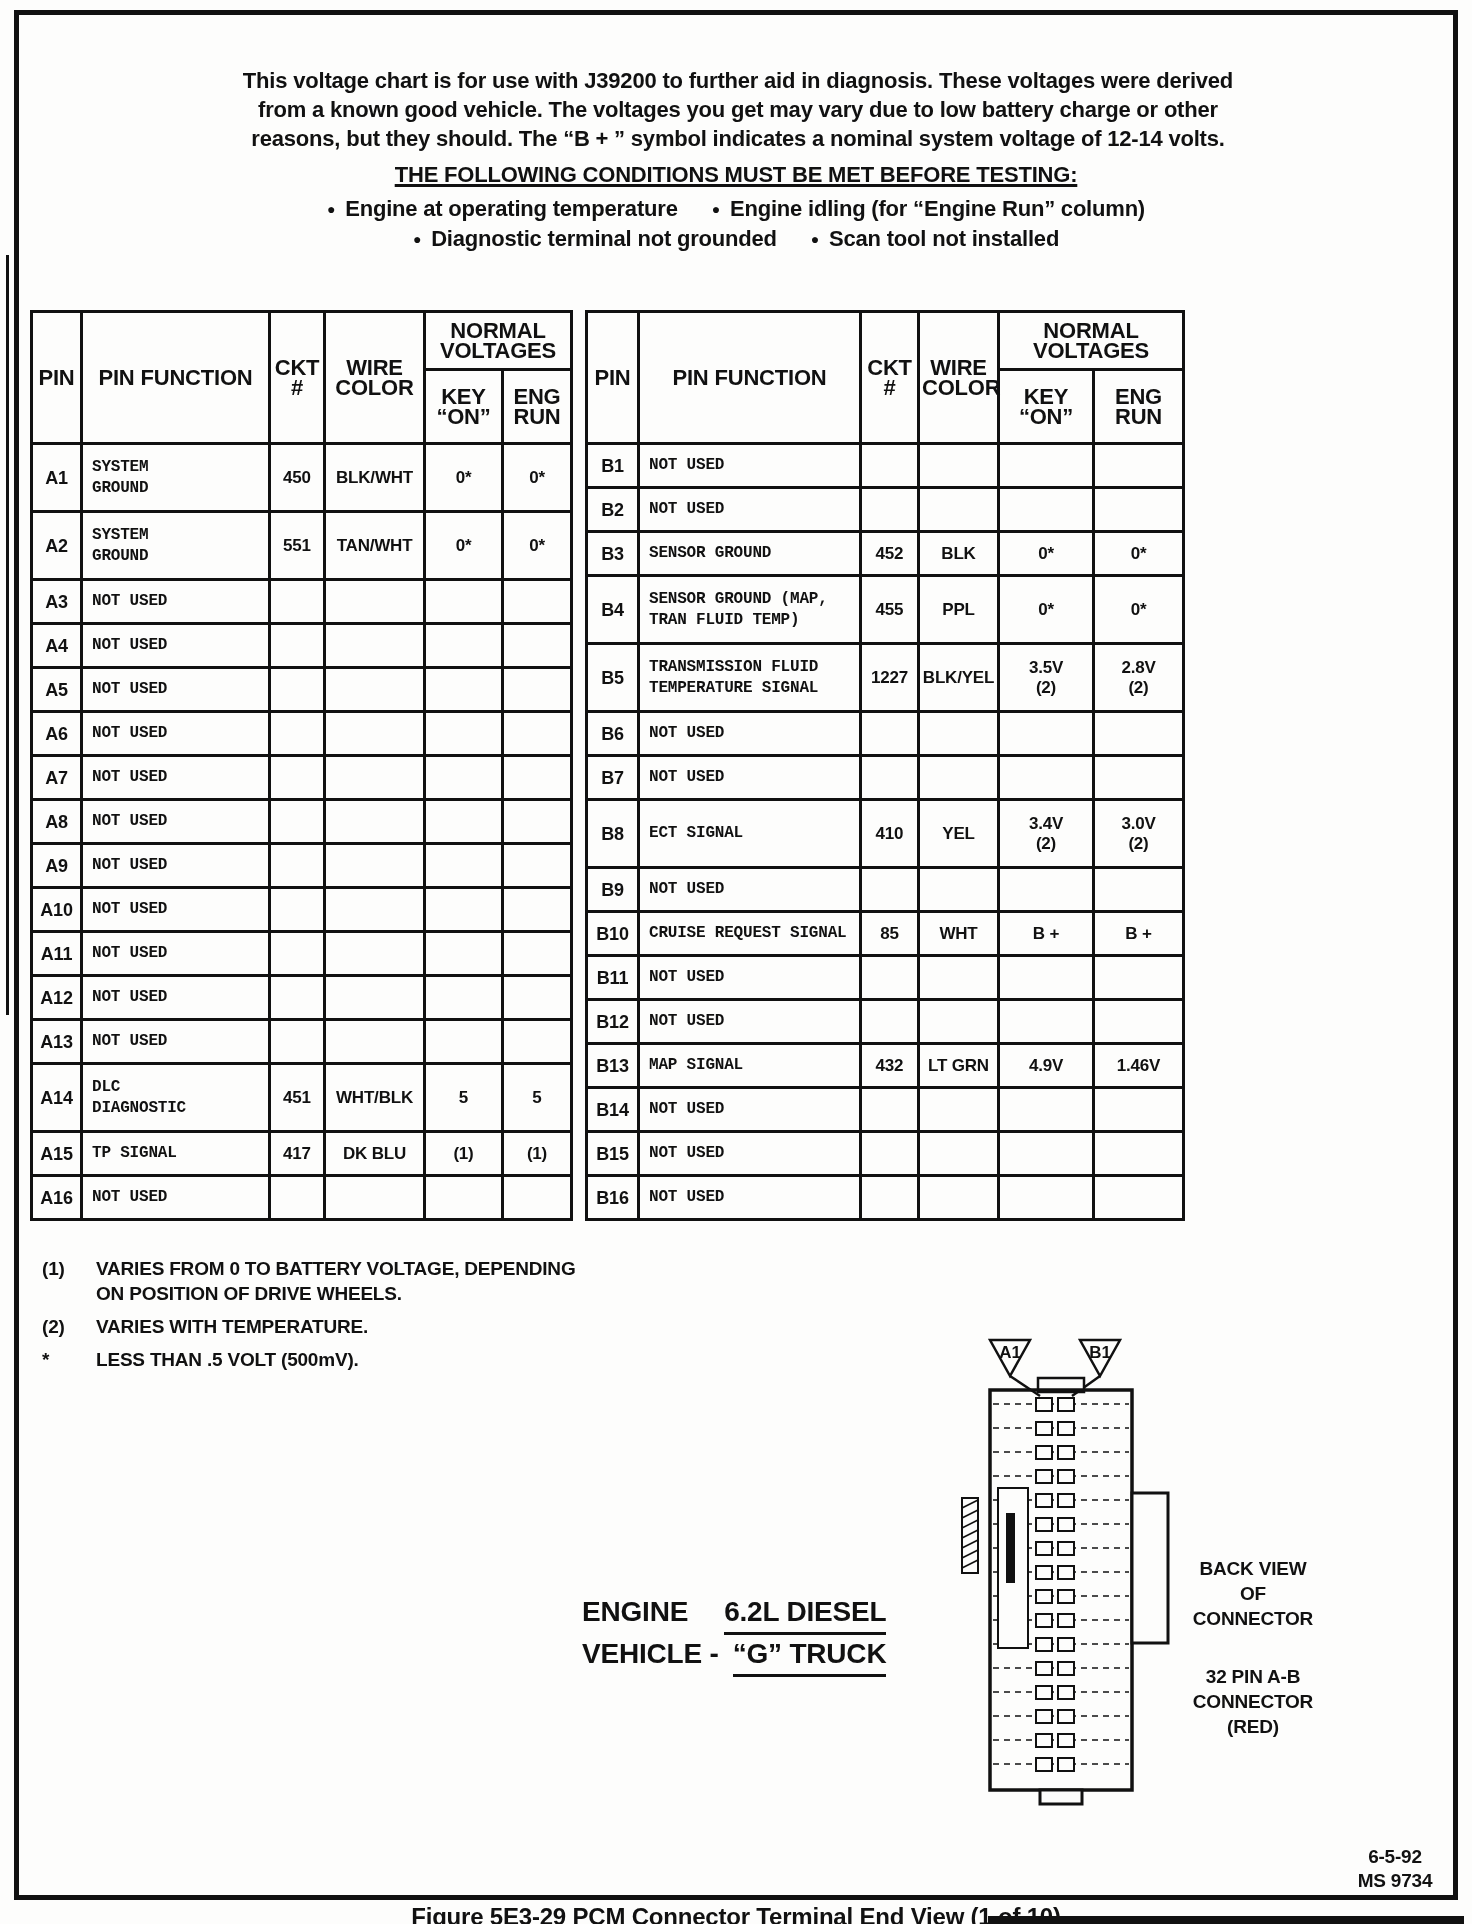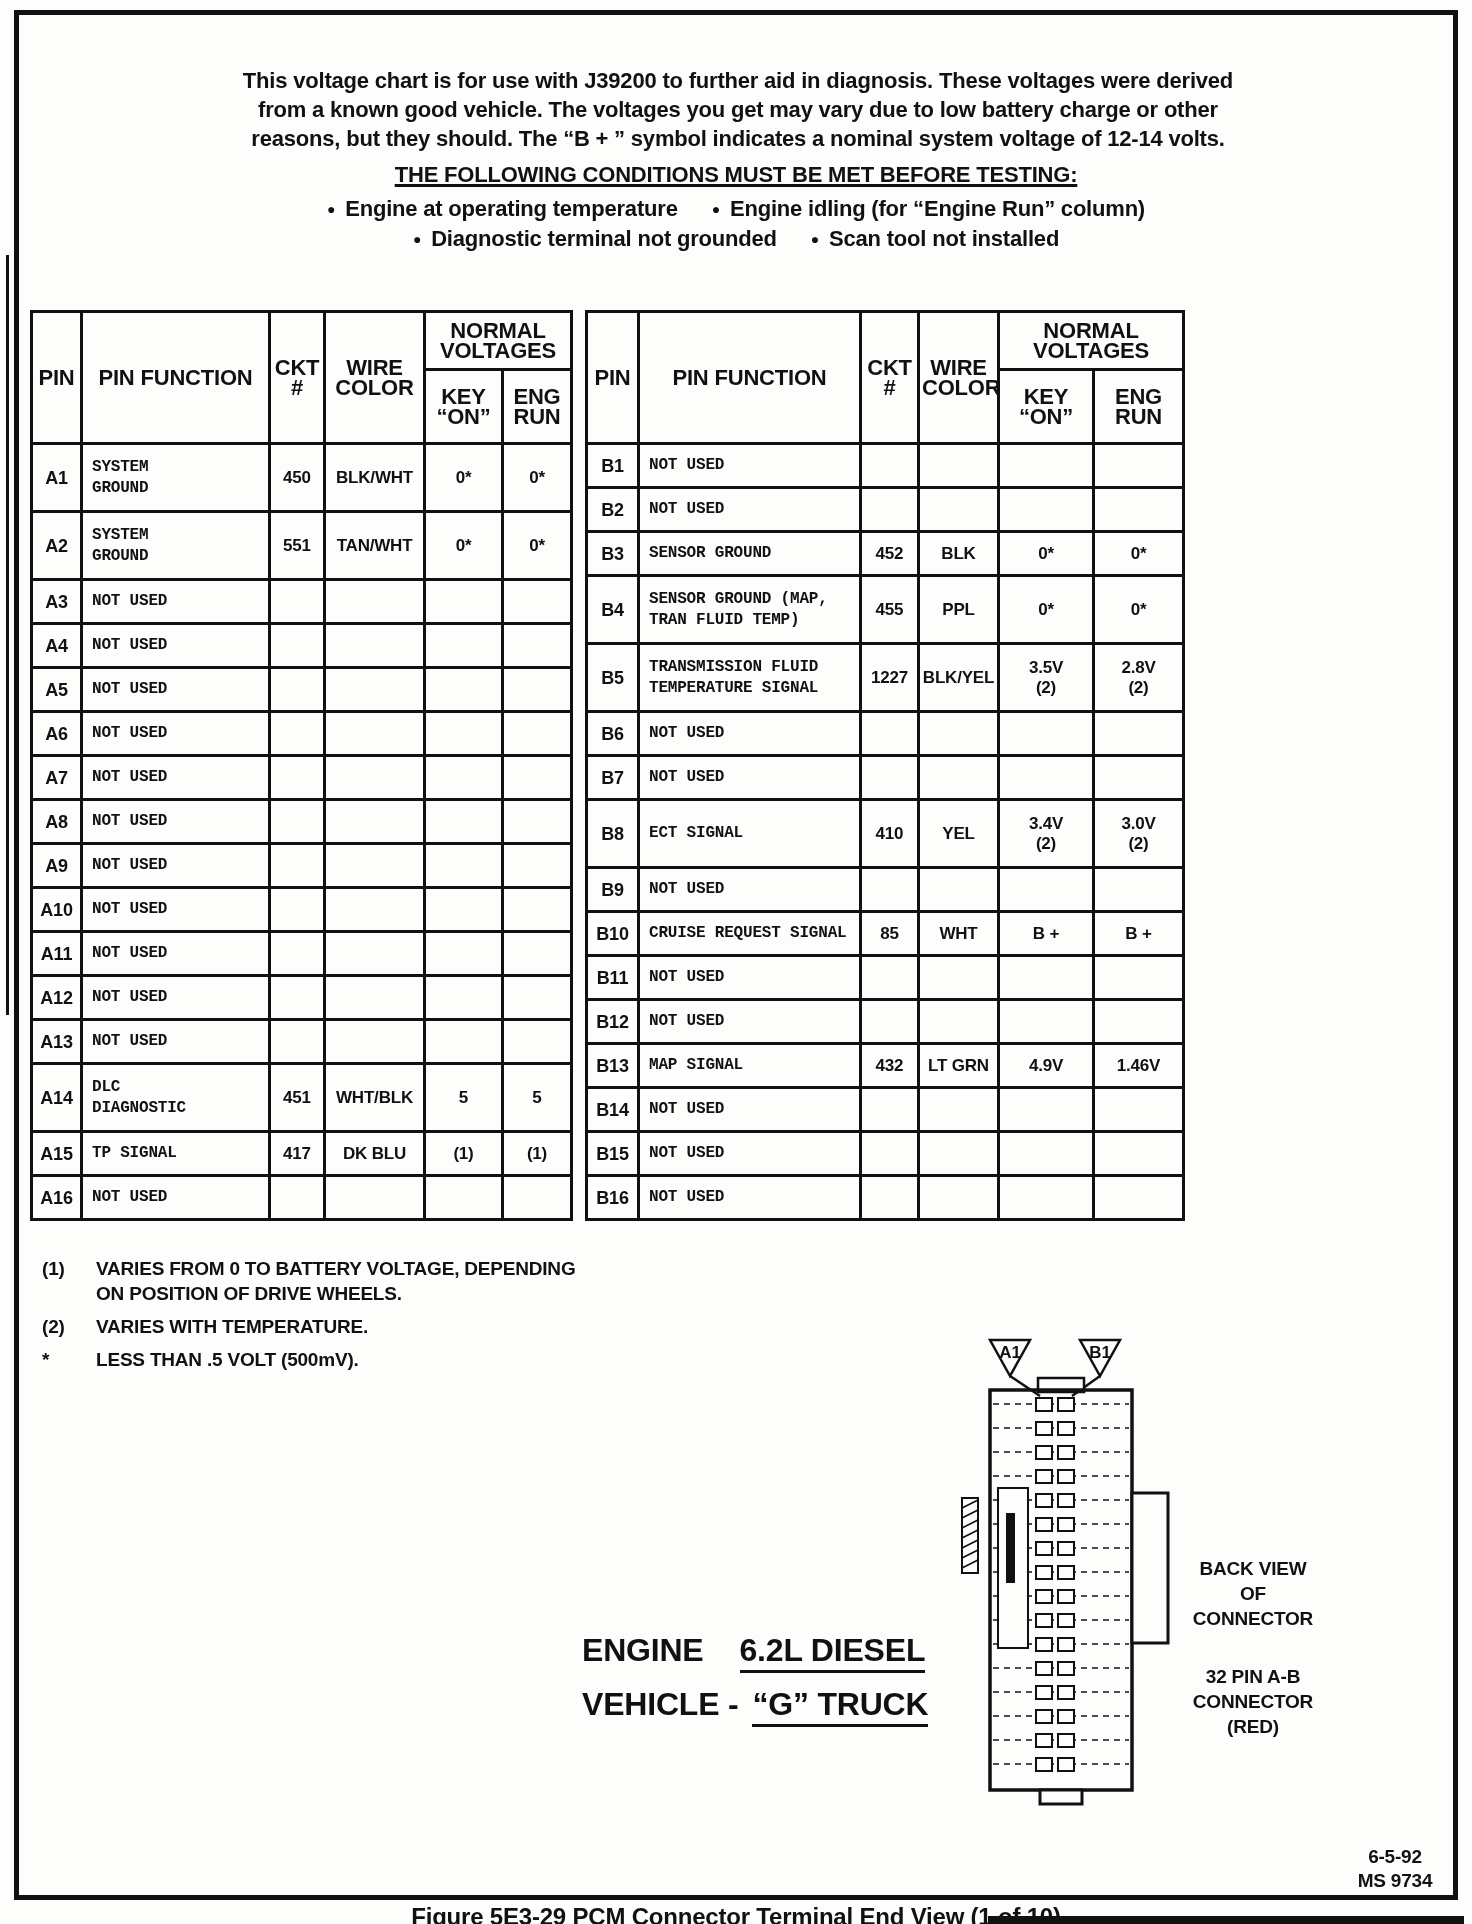--- a/index.html
+++ b/index.html
@@ -39,23 +39,23 @@
   .footnotes { position:absolute; left:42px; top:1256px; font-size:19px; line-height:25px; }
   .footnote-row { display:flex; gap:18px; margin-bottom:8px; }
   .fn-marker { width:36px; flex:none; }
   .fn-text { white-space:pre-line; }
 
   .diagram-svg { position:absolute; left:940px; top:1338px; }
   .side-label { position:absolute; text-align:center; font-size:19px; line-height:25px; white-space:pre-line;margin-top:24px; }
   .back-view-label { left:1148px; top:1532px; width:210px; }
   .pin-count-label { left:1138px; top:1640px; width:230px; }
 
-  .engine-block { position:absolute; left:582px; top:1631px; font-size:32px; line-height:38px; }
+  .engine-block { position:absolute; left:582px; top:1593px; font-size:28px; line-height:38px; }
   .engine-row { display:flex; gap:36px; }
-  .vehicle-row { display:flex; gap:14px;margin-top:12px; }
+  .vehicle-row { display:flex; gap:14px; }
   .u { border-bottom:3.5px solid #111; padding-bottom:1px; }
 
   .doc-numbers { position:absolute; left:1320px; top:1845px; width:150px; text-align:center;
                  font-size:19px; line-height:24px; }
   .figure-caption { position:absolute; left:0; right:0; top:1903px; text-align:center; font-size:24px; }
   .corner-bar { position:absolute; left:988px; top:1916px; width:476px; height:8px; background:#111; }
 </style>
 </head>
 <body>
 

